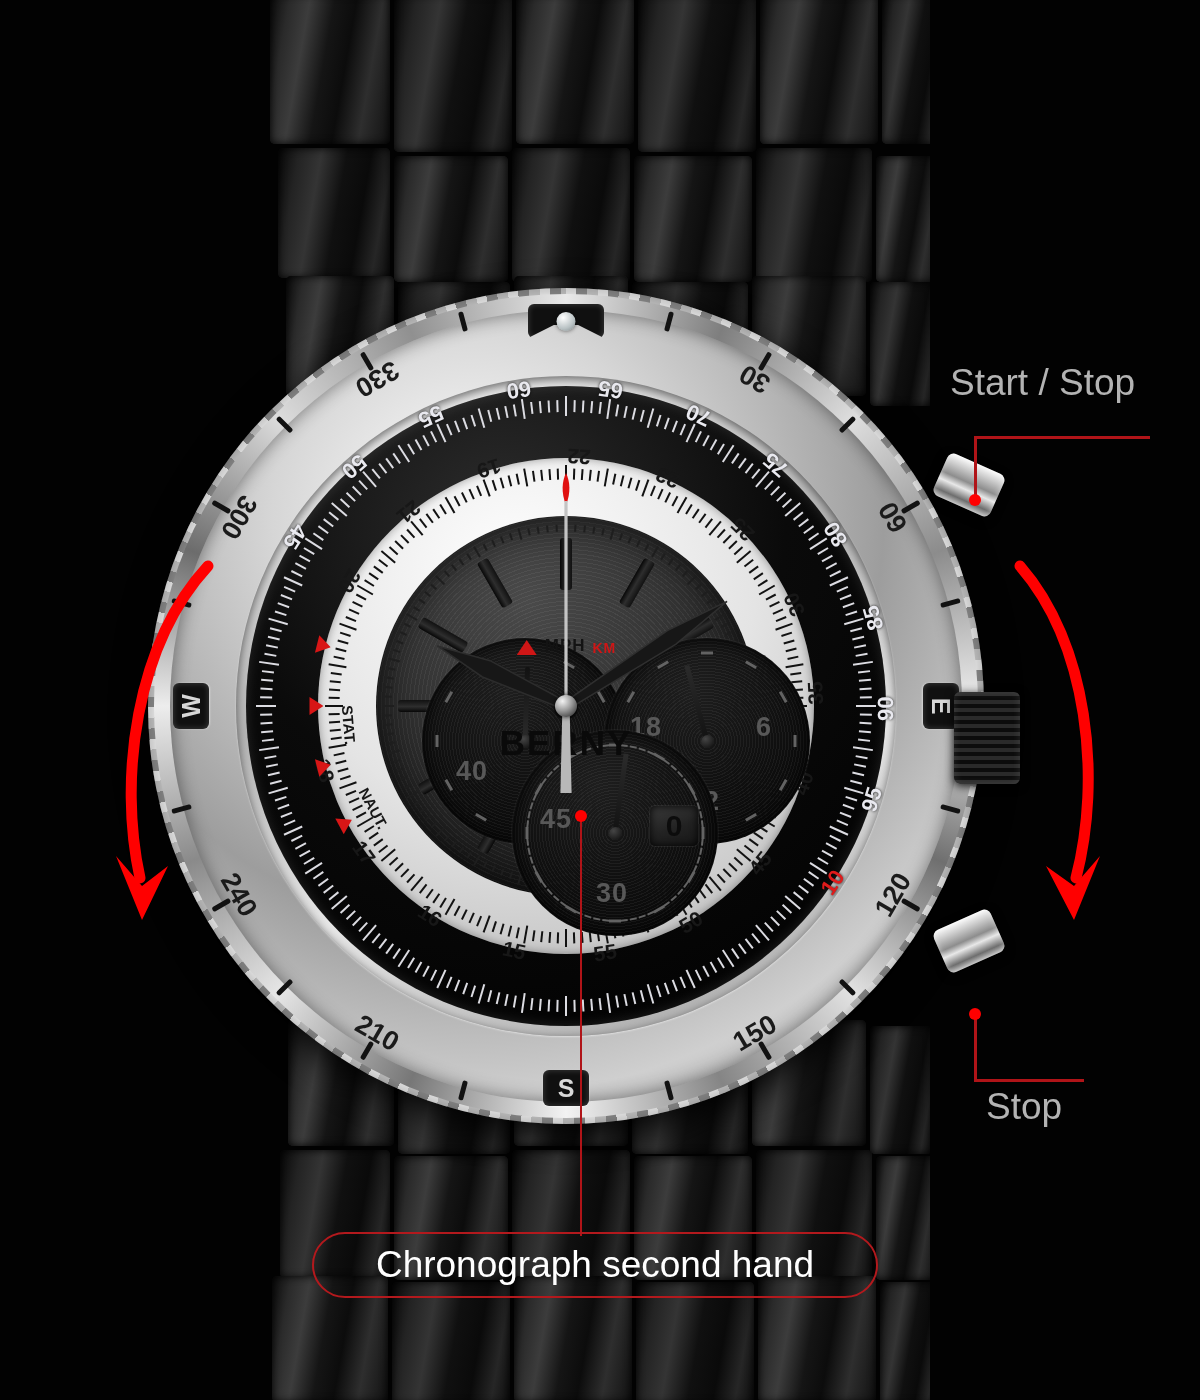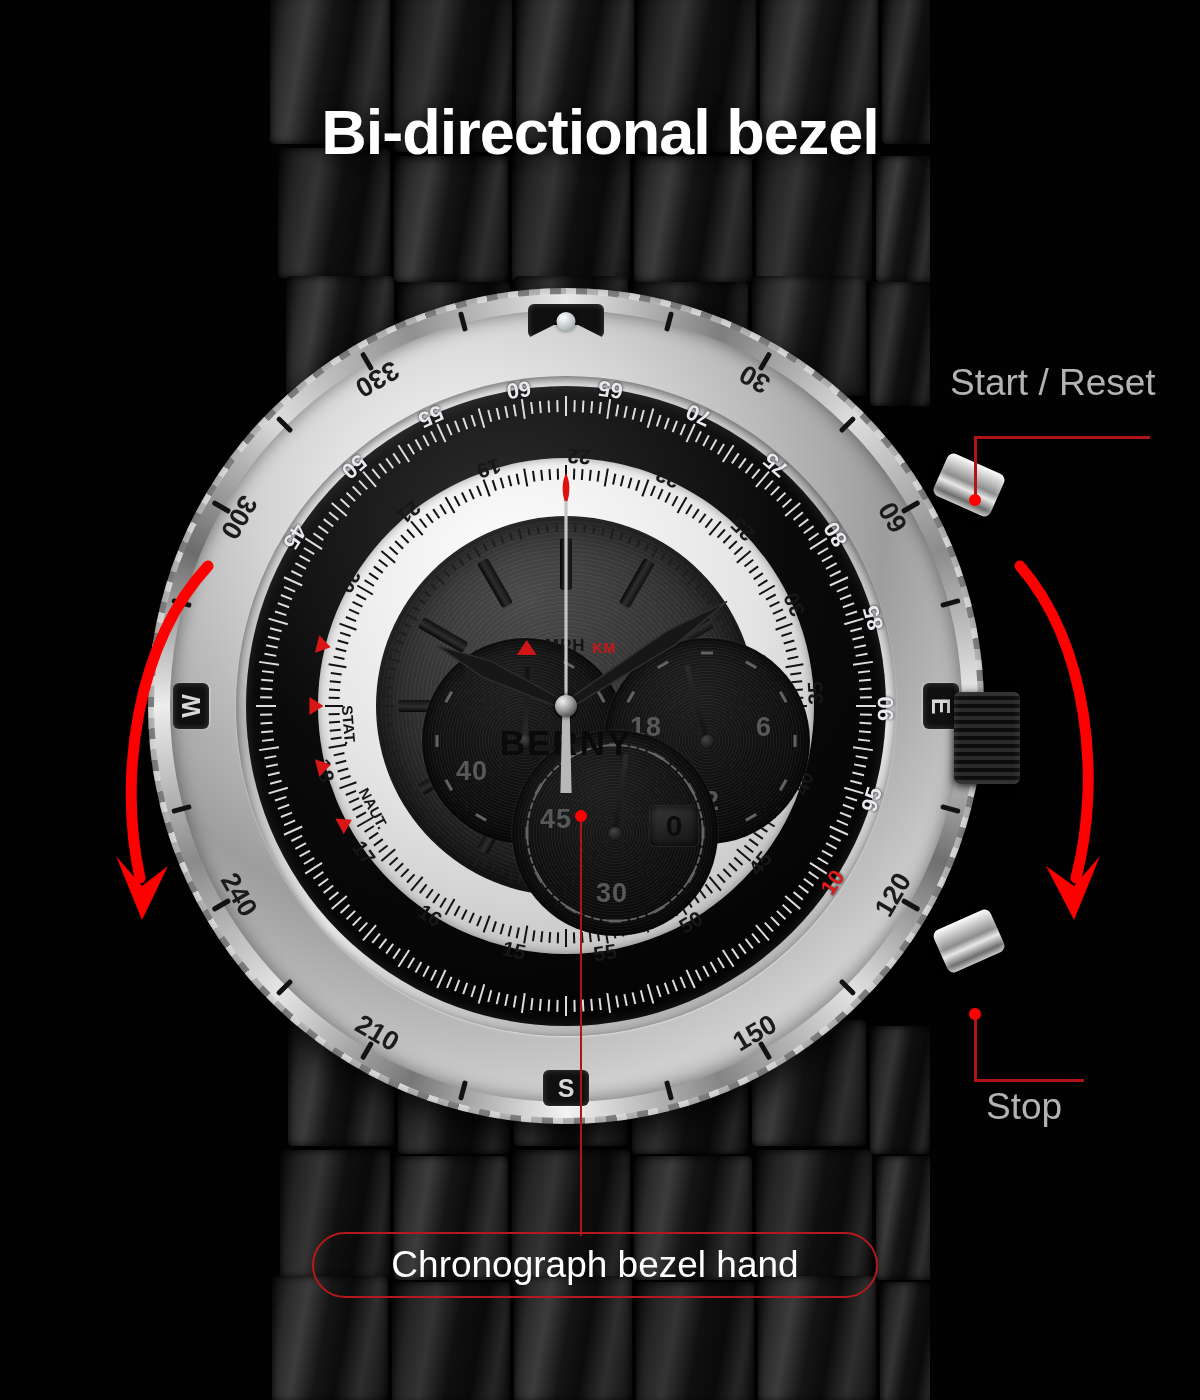--- a/index.html
+++ b/index.html
@@ -252,21 +252,20 @@
     <div class="blink" style="left:606px; top:136px; width:60px;  height:124px;"></div>
 
     <div class="blink" style="left:2px;   top:256px; width:116px; height:126px;"></div>
     <div class="blink bl-c" style="left:122px; top:262px; width:118px; height:122px;"></div>
     <div class="blink" style="left:244px; top:256px; width:118px; height:126px;"></div>
     <div class="blink bl-c" style="left:366px; top:262px; width:118px; height:122px;"></div>
     <div class="blink" style="left:488px; top:256px; width:118px; height:126px;"></div>
     <div class="blink bl-c" style="left:610px; top:262px; width:58px;  height:122px;"></div>
   </div>
 
-  <div id="title">Bi-directional bezel</div>
 
   <svg class="arrowSvg" style="left:96px; top:548px;" width="130" height="390" viewBox="0 0 130 390">
     <path d="M112 18 C 40 96, 22 230, 44 330" stroke="#ff0000" stroke-width="11" fill="none" stroke-linecap="round"></path>
     <path d="M20 308 L46 372 L72 318 L46 338 Z" fill="#ff0000"></path>
   </svg>
   <svg class="arrowSvg" style="left:988px; top:548px;" width="130" height="390" viewBox="0 0 130 390">
     <path d="M32 18 C 100 96, 114 230, 88 330" stroke="#ff0000" stroke-width="11" fill="none" stroke-linecap="round"></path>
     <path d="M112 308 L86 372 L58 318 L86 338 Z" fill="#ff0000"></path>
   </svg>
 
@@ -1080,29 +1079,29 @@
         <path d="M9.4 236 L16.6 236 L18.6 322 L7.4 322 Z" fill="#b8b8b8"></path>
       </svg>
       <div id="centerCap"></div>
     </div>
 
     <div id="pusherTop" class="pusher" style="left:790px; top:174px;"></div>
     <div id="crown" style="left:806px; top:404px;"></div>
     <div id="pusherBot" class="pusher" style="left:790px; top:630px;"></div>
   </div>
 
-  <div class="calloutTxt" style="left:950px; top:362px;">Start / Reset</div>
+  <div class="calloutTxt" style="left:950px; top:362px;">Start / Stop</div>
   <div class="lead" style="left:974px; top:436px; width:176px; height:3px;"></div>
   <div class="lead" style="left:974px; top:436px; width:3px;  height:64px;"></div>
   <div class="dot" style="left:969px; top:494px;"></div>
 
   <div class="dot" style="left:969px; top:1008px;"></div>
   <div class="lead" style="left:974px; top:1014px; width:3px;  height:68px;"></div>
   <div class="lead" style="left:974px; top:1079px; width:110px; height:3px;"></div>
   <div class="calloutTxt" style="left:986px; top:1086px;">Stop</div>
 
   <div class="dot" style="left:575px; top:810px;"></div>
   <div class="lead" style="left:580px; top:816px; width:2px; height:420px;"></div>
   <div id="pill">
-    <span id="pillTxt">Chronograph bezel hand</span>
+    <span id="pillTxt">Chronograph second hand</span>
   </div>
 
 </div>
 
 </body></html>

